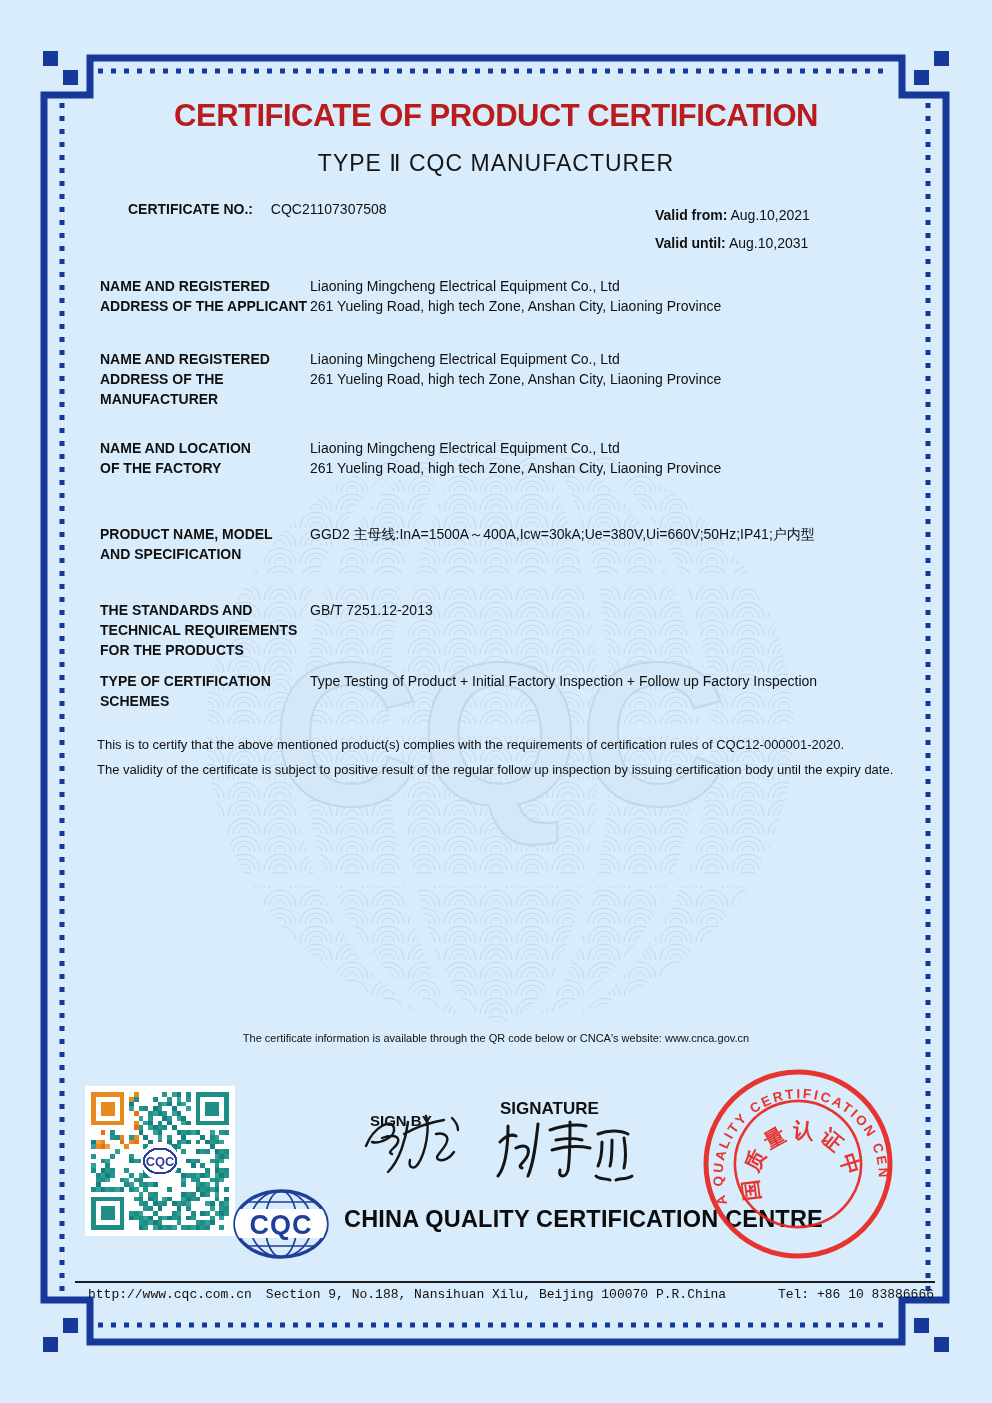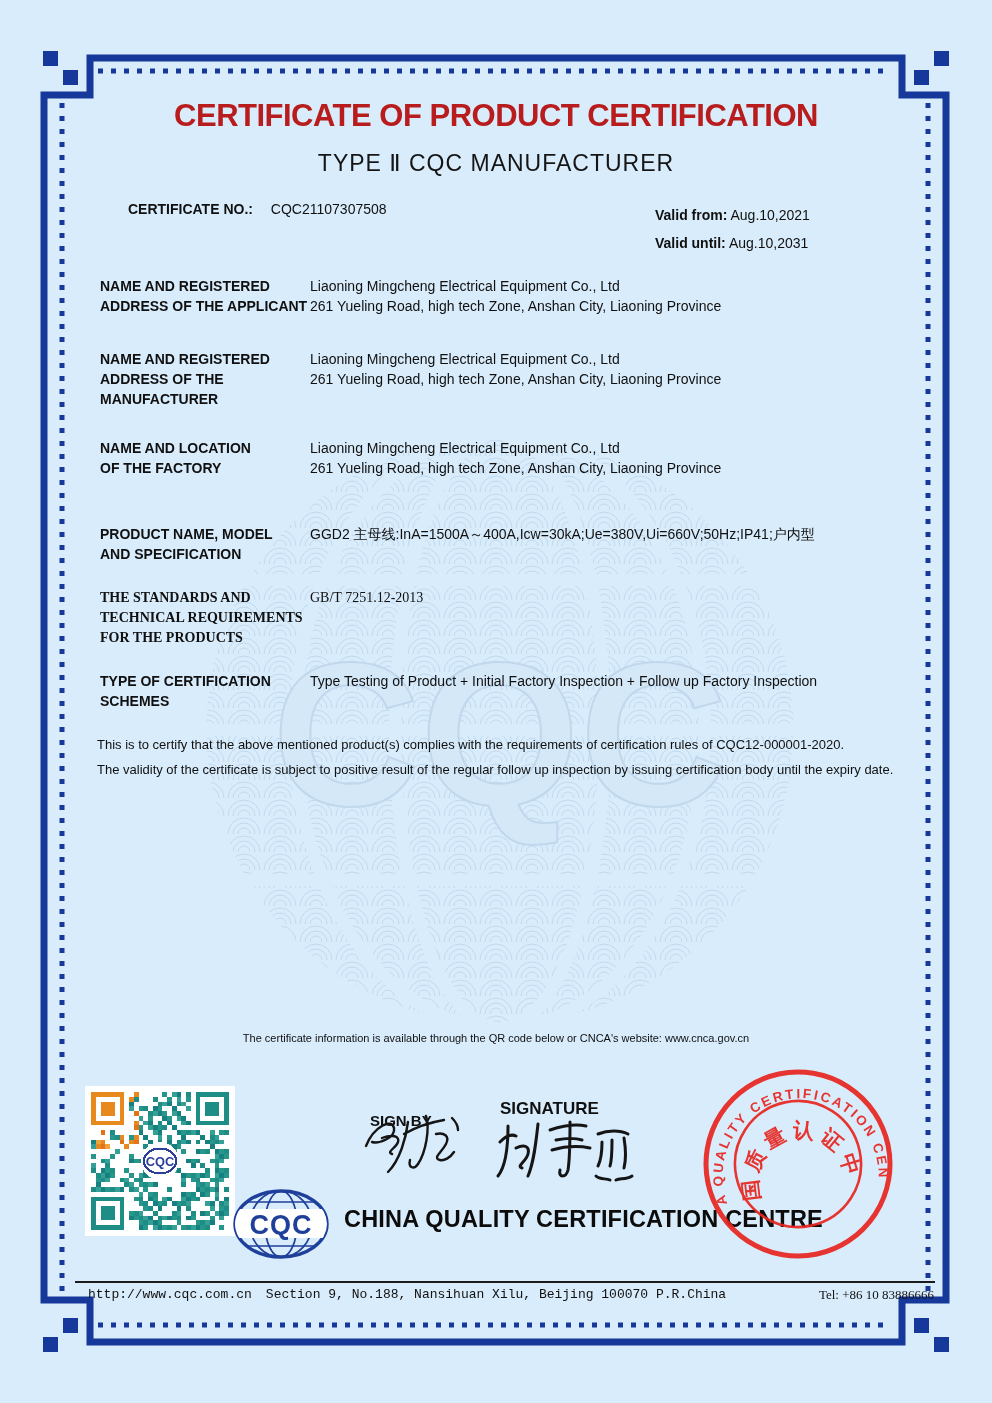--- a/index.html
+++ b/index.html
@@ -16,43 +16,43 @@
   .validity{top:201px;left:655px;font-size:14px;line-height:28px;}
   .validity b{font-weight:700;}
   
   .rows{top:276px;left:100px;width:810px;}
   .row{display:flex;font-size:14px;line-height:20px;}
   .row .row-label{width:210px;font-weight:700;}
   .row .row-value{flex:1;font-weight:400;}
   .row:nth-child(1){margin-bottom:33px;}
   .row:nth-child(2){margin-bottom:29px;}
   .row:nth-child(3){margin-bottom:46px;}
-  .row:nth-child(4){margin-bottom:24px;}
-  .row:nth-child(5){margin-bottom:23px;font-family:Liberation Serif, serif;}
+  .row:nth-child(4){margin-bottom:36px;}
+  .row:nth-child(5){margin-bottom:11px;}
   
   .stmt1{top:737px;left:97px;width:800px;font-size:13px;}
   .stmt2{top:762px;left:97px;width:810px;font-size:13px;}
   
   .qrnote{top:1032px;left:0;width:100%;text-align:center;font-size:11px;}
   
   .qrbox{top:1086px;left:85px;width:150px;height:150px;background:#ffffff;display:flex;align-items:center;justify-content:center;}
   .qrbox svg{width:138px;height:138px;}
   .signby-label{top:1096px;left:370px;font-size:15px;font-weight:700;margin-top:16px;}
   .signature-label{top:1099px;left:500px;font-size:17px;font-weight:700;}
   .sig1{top:1108px;left:348px;}
   .sig2{top:1112px;left:486px;}
   .cqclogo{top:1186px;left:231px;}
   .centre-name{top:1206px;left:344px;font-size:23.5px;font-weight:700;letter-spacing:0.2px;color:#0c0c0c;}
   .stamp{top:1064px;left:698px;}
   
   .footer-rule{top:1281px;left:75px;width:860px;height:2px;background:#1c1c1c;}
   .footer{top:1287px;left:0;width:100%;font-family:"Liberation Mono","DejaVu Sans Mono",monospace;font-size:13px;color:#111;}
   .footer .site{position:absolute;left:88px;top:0;}
   .footer .addr{position:absolute;left:0;width:100%;text-align:center;top:0;}
-  .footer .tel{position:absolute;right:58px;top:0;font-family:Liberation Serif, serif;}
+  .footer .tel{position:absolute;right:58px;top:0;}
   .borders,.watermark{pointer-events:none;}
 </style>
 </head>
 <body>
 
 <div class="page">
 
   <svg class="abs watermark" style="top:420px;left:190px;" width="620" height="620" viewBox="0 0 620 620">
     <defs>
       <pattern id="sei" width="36" height="18" patternUnits="userSpaceOnUse">

